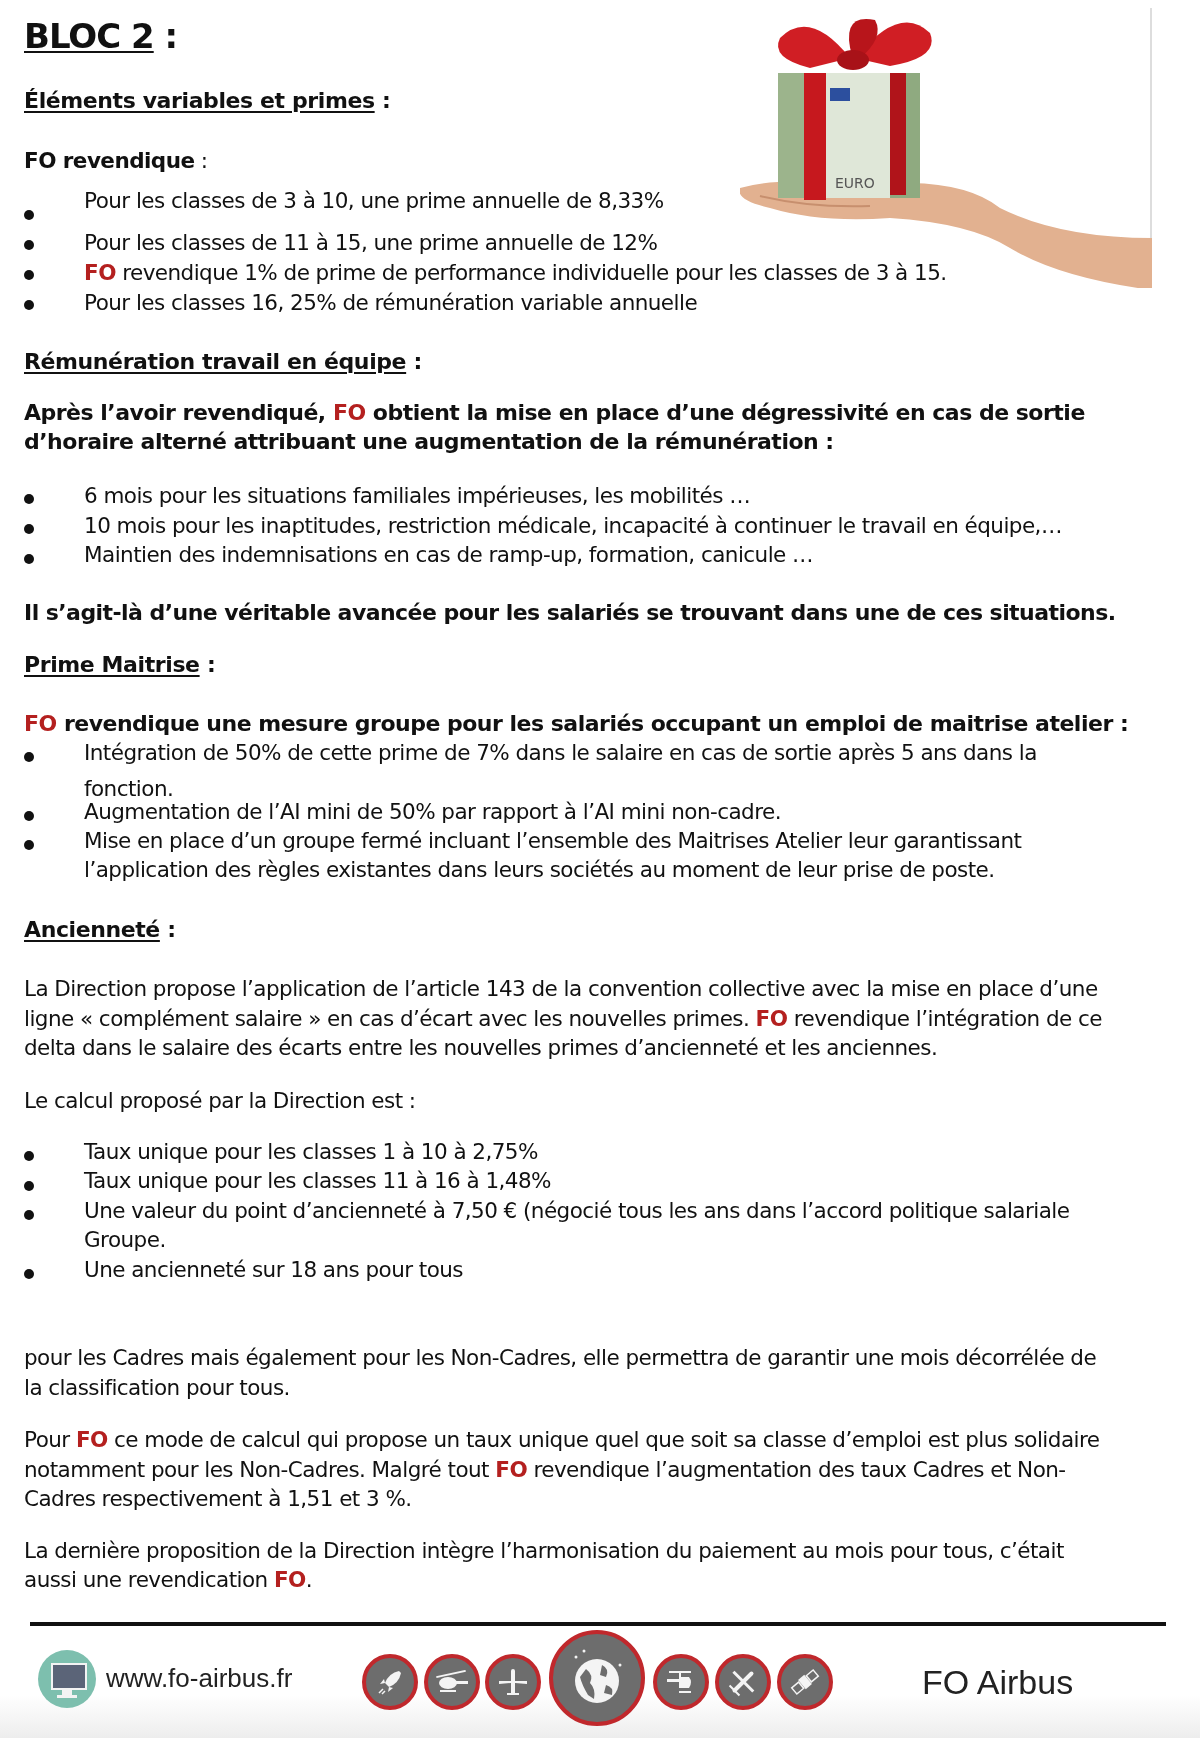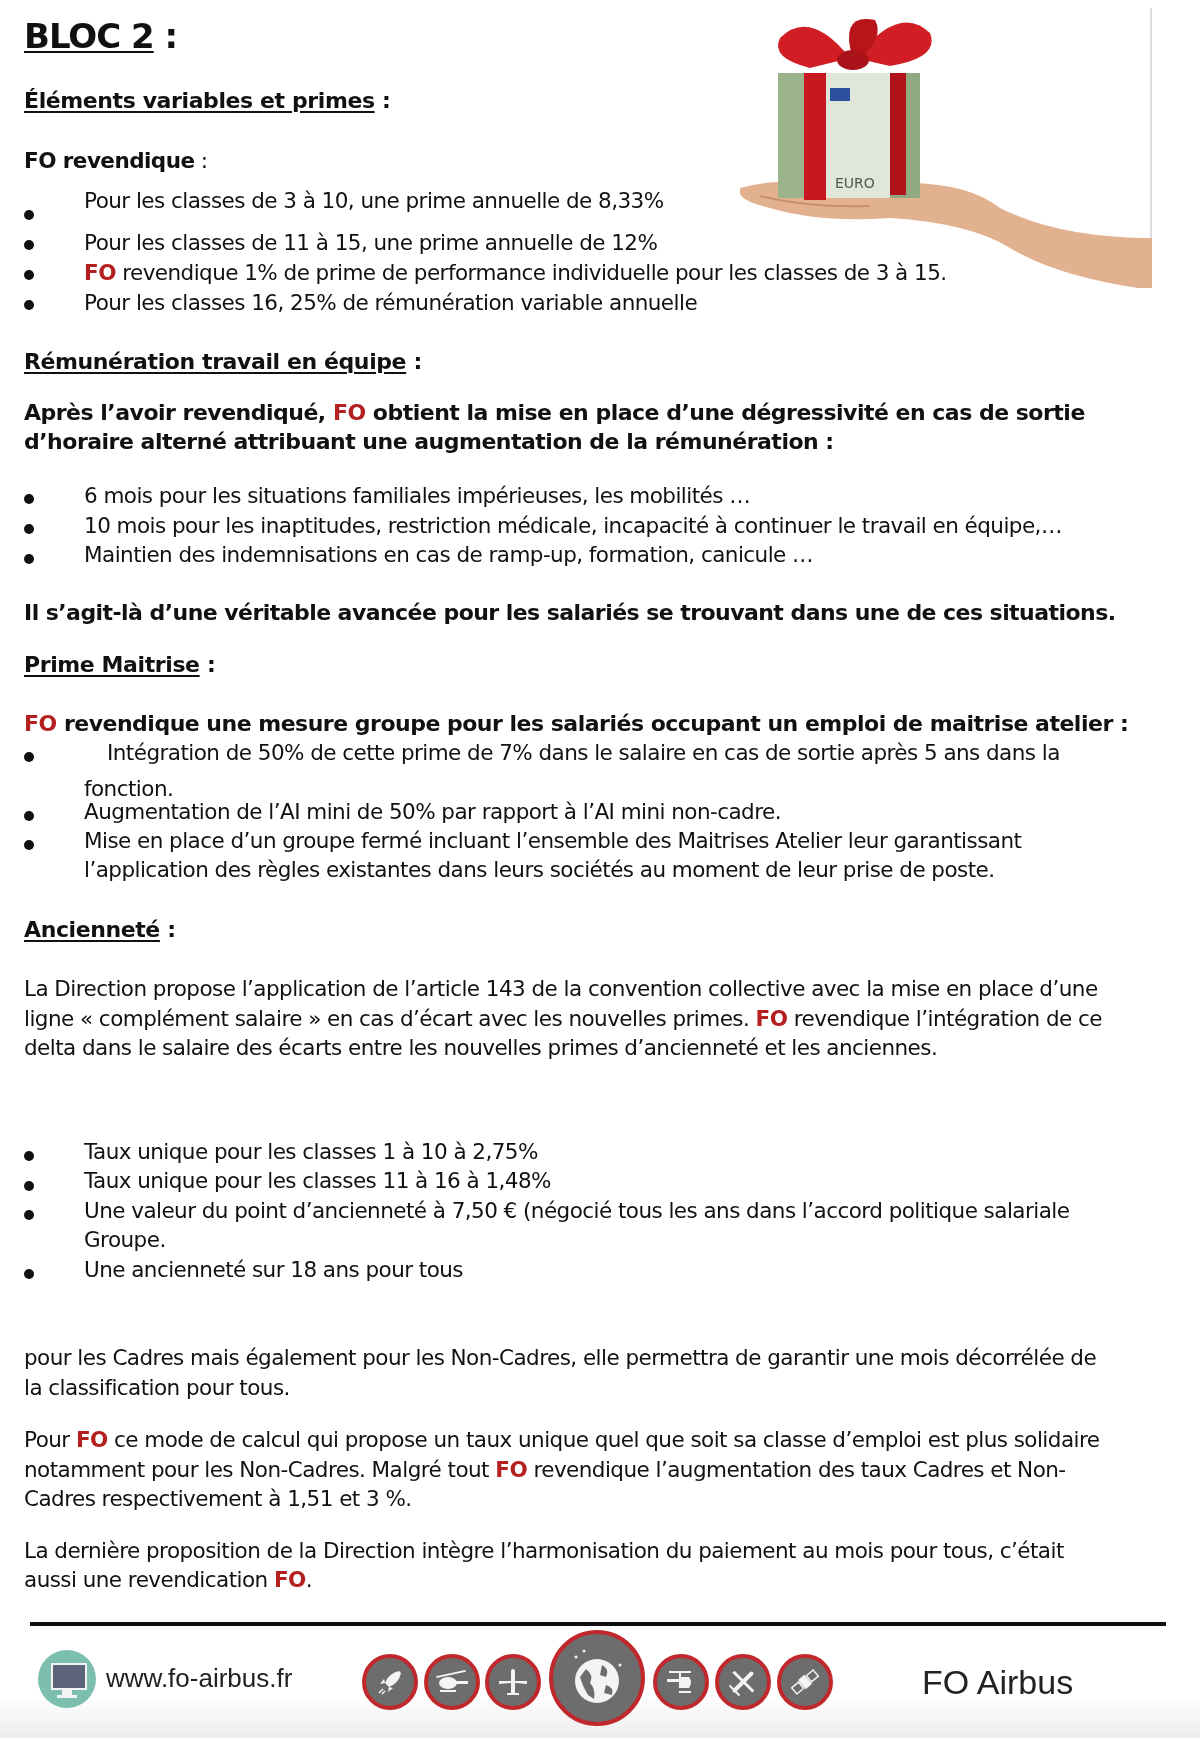--- a/index.html
+++ b/index.html
@@ -100,39 +100,40 @@
 
   <div class="abs h2" style="left:24px; top:652px;">
     <span class="u">Prime Maitrise</span><span> :</span>
   </div>
   <div class="abs h2" style="left:24px; top:711px; letter-spacing:-0.5px;">
     <span class="red">FO</span><span> revendique une mesure groupe pour les salariés occupant un emploi de maitrise atelier :</span>
   </div>
 
   <div>
     <div class="bullet" style="top:752px;"></div>
-    <div class="li fs" style="top:740px;margin-left:23px;">Intégration de 50% de cette prime de 7% dans le salaire en cas de sortie après 5 ans dans la</div>
+    <div class="li fs" style="top:740px;">Intégration de 50% de cette prime de 7% dans le salaire en cas de sortie après 5 ans dans la</div>
     <div class="li fs" style="top:769px;margin-top:7px;">fonction.</div>
     <div class="bullet" style="top:811px;"></div>
     <div class="li fs" style="top:799px;">Augmentation de l’AI mini de 50% par rapport à l’AI mini non-cadre.</div>
     <div class="bullet" style="top:840px;"></div>
     <div class="li fs" style="top:828px;text-align:right;">Mise en place d’un groupe fermé incluant l’ensemble des Maitrises Atelier leur garantissant</div>
     <div class="li fs" style="top:857px;">l’application des règles existantes dans leurs sociétés au moment de leur prise de poste.</div>
   </div>
 
   <div class="abs h2" style="left:24px; top:917px;">
     <span class="u">Ancienneté</span><span> :</span>
   </div>
 
   <div class="abs fs" style="left:24px; top:976px;">La Direction propose l’application de l’article 143 de la convention collective avec la mise en place d’une</div>
   <div class="abs fs" style="left:24px; top:1006px;">
     <span>ligne  « complément salaire » en cas d’écart avec les nouvelles primes. </span><span class="red">FO</span><span> revendique l’intégration de ce</span>
   </div>
   <div class="abs fs" style="left:24px; top:1035px;">delta dans le salaire des écarts entre les nouvelles primes d’ancienneté et les anciennes.</div>
 
+  <div class="abs fs" style="left:24px; top:1088px;">Le calcul proposé par la Direction est :</div>
 
   <div>
     <div class="bullet" style="top:1151px;"></div>
     <div class="li fs" style="top:1139px;">Taux unique pour les classes 1 à 10 à 2,75%</div>
     <div class="bullet" style="top:1181px;"></div>
     <div class="li fs" style="top:1168px;">Taux unique pour les classes 11 à 16 à 1,48%</div>
     <div class="bullet" style="top:1210px;"></div>
     <div class="li fs" style="top:1198px;">Une valeur du point d’ancienneté à 7,50 €  (négocié tous les ans dans l’accord politique salariale</div>
     <div class="li fs" style="top:1227px;">Groupe.</div>
     <div class="bullet" style="top:1269px;"></div>

